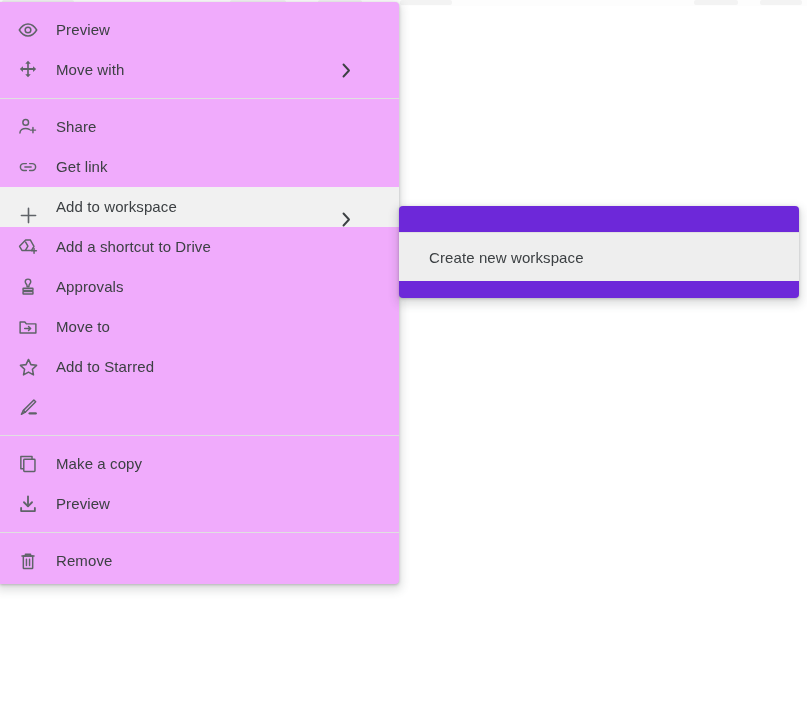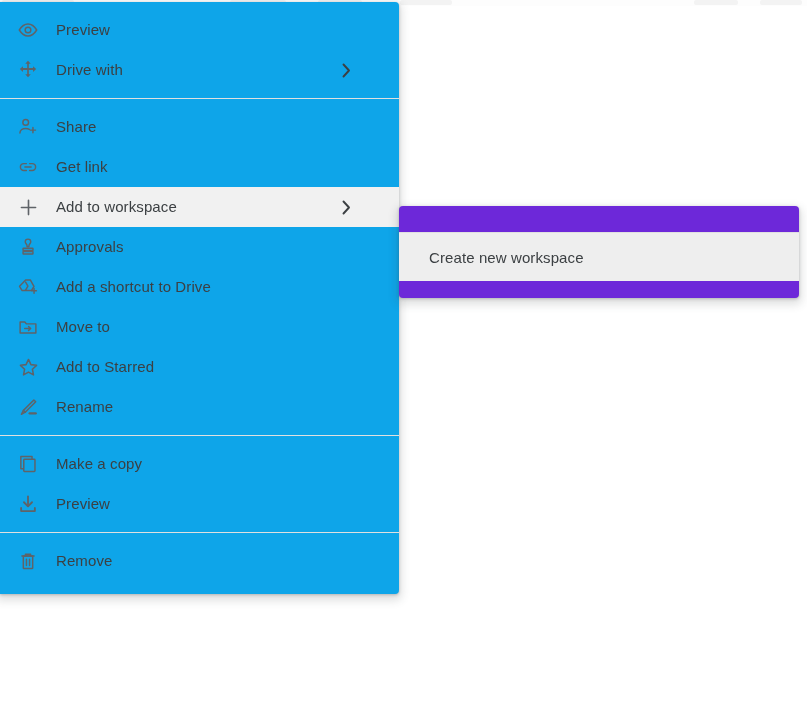--- a/index.html
+++ b/index.html
@@ -29,38 +29,39 @@
     background: #f3f3f3;
     border-radius: 2px;
   }
 
   
   .context-menu {
     position: absolute;
     left: 0;
     top: 2px;
     width: 399px;
-    background: #0ea5e9;
+    background: #f0abfc;
     border-radius: 0 4px 4px 0;
     box-shadow: 0 1px 3px rgba(60,64,67,.30), 0 4px 8px 3px rgba(60,64,67,.15);
-    padding: 8px 0 13px 0;
+    padding: 8px 0 3px 0;
     box-sizing: border-box;
   }
 
   .menu-item {
     position: relative;
     display: flex;
     align-items: center;
     height: 40px;
     padding: 0 12px 0 0;
     cursor: pointer;
     box-sizing: border-box;
   }
   .menu-item.highlighted {
     background: #f1f1f1;
+    align-items: flex-end;
   }
 
   .menu-icon {
     width: 56px;
     min-width: 56px;
     display: flex;
     align-items: center;
     justify-content: center;
   }
   .menu-icon svg {
@@ -170,21 +171,21 @@
     </span>
     <span class="menu-label">Preview</span>
   </div>
 
   <div class="menu-item">
     <span class="menu-icon">
       <svg width="22" height="22" viewBox="0 0 24 24" class="filled">
         <path d="M12 2l3 3.3h-2.1v4.6h4.6V7.8L20.9 11l-3.4 3.2v-2.1h-4.6v4.6h2.1L12 20l-3-3.3h2.1v-4.6H6.5v2.1L3.1 11l3.4-3.2v2.1h4.6V5.3H9z"></path>
       </svg>
     </span>
-    <span class="menu-label">Drive with</span>
+    <span class="menu-label">Move with</span>
     <span class="submenu-arrow">
       <svg width="9" height="15" viewBox="0 0 9 15">
           <path d="M1.5 1.5L7 7.5 1.5 13.5"></path>
         </svg>
     </span>
   </div>
 
   <div class="menu-divider"></div>
 
   <div class="menu-item">
@@ -220,42 +221,42 @@
       <svg width="9" height="15" viewBox="0 0 9 15">
           <path d="M1.5 1.5L7 7.5 1.5 13.5"></path>
         </svg>
     </span>
   </div>
 
 
   <div class="menu-item">
     <span class="menu-icon">
       <svg width="22" height="22" viewBox="0 0 24 24">
+        <path d="M9.4 4.3h5.1l4.0 7.0-2.6 4.5H5.4L2.8 11.3z"></path>
+        <path d="M9.2 15.6L11.9 11 9.4 6.6"></path>
+        <path d="M18.6 13.6v5.2M16 16.2h5.2"></path>
+      </svg>
+    </span>
+    <span class="menu-label">Add a shortcut to Drive</span>
+  </div>
+
+  <div class="menu-item">
+    <span class="menu-icon">
+      <svg width="22" height="22" viewBox="0 0 24 24">
         <path d="M12 3.4a3 3 0 0 0-3 3c0 1.5 1.2 2.3 1.7 3.2.4.8.3 1.6.3 2.2h2c0-.6-.1-1.4.3-2.2.5-.9 1.7-1.7 1.7-3.2a3 3 0 0 0-3-3z"></path>
         <rect x="6.6" y="13.3" width="10.8" height="2.6" rx="0.5"></rect>
         <rect x="6.6" y="17.0" width="10.8" height="2.6" rx="0.5" class="filled"></rect>
       </svg>
     </span>
     <span class="menu-label">Approvals</span>
   </div>
 
   <div class="menu-item">
     <span class="menu-icon">
       <svg width="22" height="22" viewBox="0 0 24 24">
-        <path d="M9.4 4.3h5.1l4.0 7.0-2.6 4.5H5.4L2.8 11.3z"></path>
-        <path d="M9.2 15.6L11.9 11 9.4 6.6"></path>
-        <path d="M18.6 13.6v5.2M16 16.2h5.2"></path>
-      </svg>
-    </span>
-    <span class="menu-label">Add a shortcut to Drive</span>
-  </div>
-
-  <div class="menu-item">
-    <span class="menu-icon">
-      <svg width="22" height="22" viewBox="0 0 24 24">
         <path d="M3.4 18.6V6.6h5.2l1.6 2.0h10.4v10z"></path>
         <path d="M8.4 13.6h6.4M12.6 11.4l2.3 2.2-2.3 2.2"></path>
       </svg>
     </span>
     <span class="menu-label">Move to</span>
   </div>
 
   <div class="menu-item">
     <span class="menu-icon">
       <svg width="23" height="23" viewBox="0 0 24 24">
@@ -266,21 +267,20 @@
   </div>
 
   <div class="menu-item">
     <span class="menu-icon">
       <svg width="22" height="22" viewBox="0 0 24 24">
         <path d="M18.4 4.3l2.0 2.0-11.4 11.4-2.0-2.0z"></path>
         <path d="M7.0 15.7l-2.2 4.2 4.2-2.2"></path>
         <path d="M13.9 18.9h6.5" style="stroke-width:2.6"></path>
       </svg>
     </span>
-    <span class="menu-label">Rename</span>
   </div>
 
   <div class="menu-divider"></div>
 
 
   <div class="menu-item">
     <span class="menu-icon">
       <svg width="22" height="22" viewBox="0 0 24 24">
         <path d="M16.4 6.2V3.9H4.2v13.2h2.4"></path>
         <rect x="7.4" y="6.9" width="12.2" height="13.2" rx="0.8"></rect>

